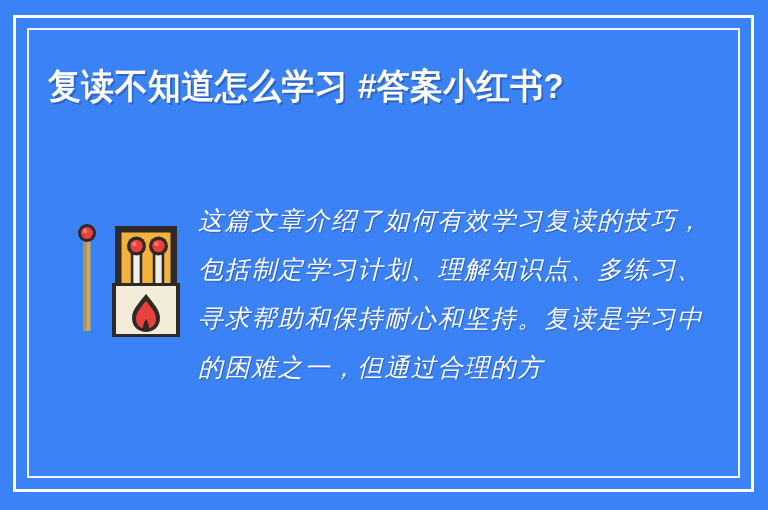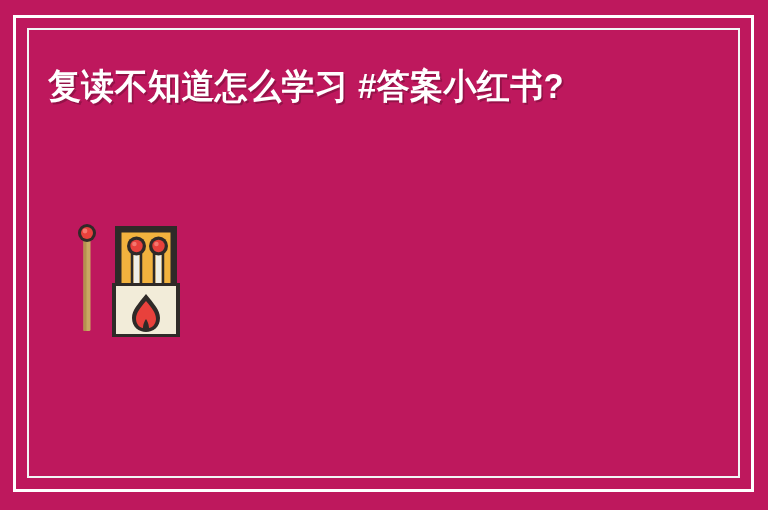--- a/index.html
+++ b/index.html
@@ -11,21 +11,21 @@
     width: 768px;
     height: 510px;
     overflow: hidden;
     font-family: "Liberation Sans", sans-serif;
   }
 
   #card {
     position: relative;
     width: 768px;
     height: 510px;
-    background: #be185d;
+    background: #3b82f6;
     box-sizing: border-box;
   }
 
   
   .frame-outer {
     position: absolute;
     left: 13px;
     top: 15px;
     width: 741px;
     height: 477px;
@@ -145,15 +145,16 @@
             <path d="M83 76 C 91 86, 97 92, 97 100 C 97 109, 90 114, 83 114
                      C 76 114, 69 109, 69 100 C 69 92, 75 86, 83 76 Z" fill="#2f2a28"></path>
             <path d="M83 83 C 89 90, 93 95, 93 101 C 93 106, 89 110, 86 110
                      C 86 105, 83 101, 83 101 C 83 101, 80 105, 80 110
                      C 77 110, 73 106, 73 101 C 73 95, 77 90, 83 83 Z" fill="#e8413c"></path>
           </g>
         </g>
       </svg>
     </div>
 
+    <div class="body-text">这篇文章介绍了如何有效学习复读的技巧，包括制定学习计划、理解知识点、多练习、寻求帮助和保持耐心和坚持。复读是学习中的困难之一，但通过合理的方</div>
 
   </div>
 </div>
 
 </body></html>

